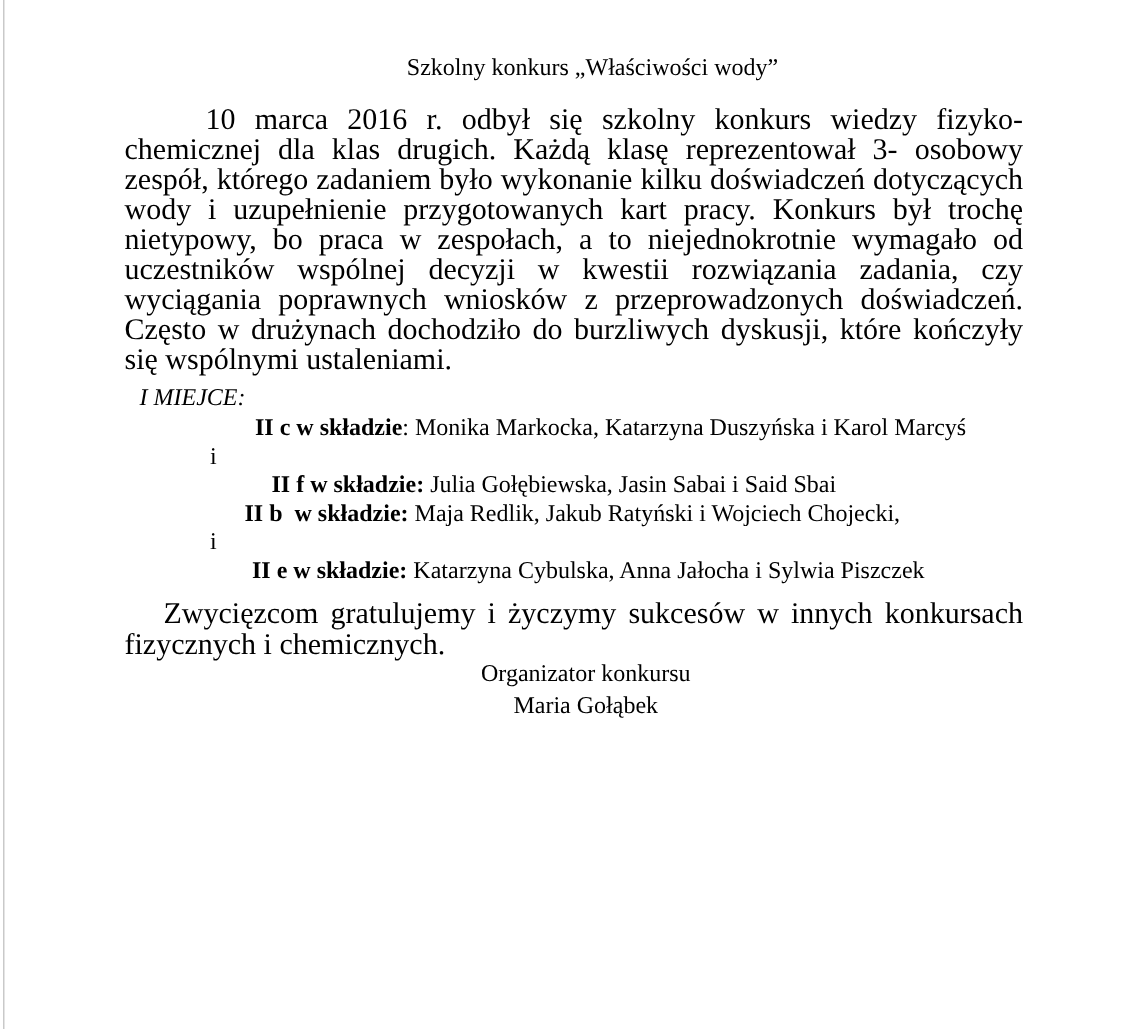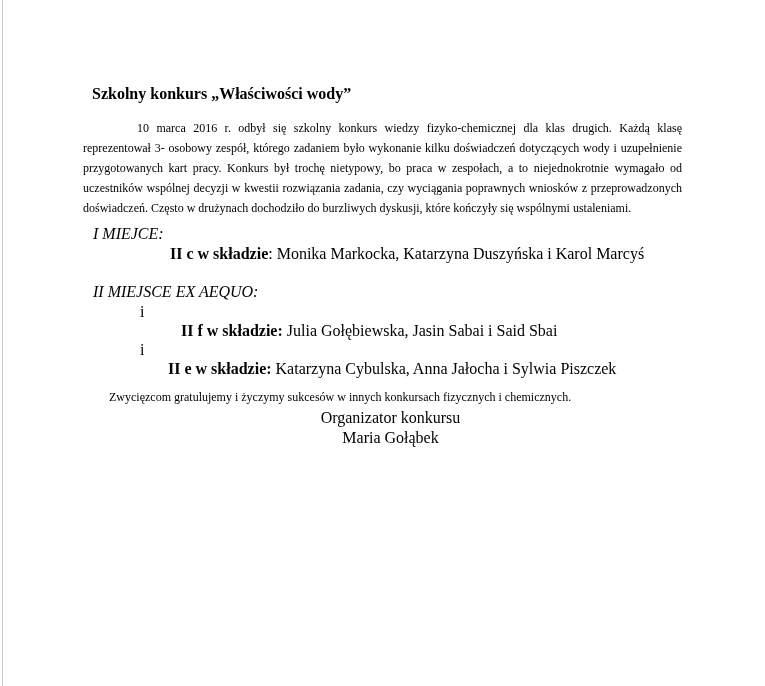--- a/index.html
+++ b/index.html
@@ -19,28 +19,29 @@
     width: 1px;
     background: #c9c9c9;
   }
   .content {
     position: absolute;
     left: 83px;
     top: 0;
     width: 615px;
   }
   .title {
-    margin: 84px 0 0 9px;
+    margin: 36px 0 0 9px;
     font-size: 16px;
-    font-weight: bold;
+    font-weight: normal;
     line-height: 20px;
+    text-align: center;
   }
   .par {
     margin: 14px 16px 0 0;
-    font-size: 12px;
+    font-size: 20px;
     line-height: 20px;
     text-align: justify;
     text-indent: 54px;
   }
   .par.committee { margin-top: 0; }
   .heading {
     margin: 6px 0 0 10px;
     font-size: 16px;
     font-weight: normal;
     font-style: italic;
@@ -84,26 +85,26 @@
 
   <p class="par">10 marca 2016 r. odbył się szkolny konkurs wiedzy fizyko-chemicznej dla klas drugich. Każdą klasę reprezentował 3- osobowy zespół, którego zadaniem było wykonanie kilku doświadczeń dotyczących wody i uzupełnienie przygotowanych kart pracy. Konkurs był trochę nietypowy, bo praca w zespołach, a to niejednokrotnie wymagało od uczestników wspólnej decyzji w kwestii rozwiązania zadania, czy wyciągania poprawnych wniosków z przeprowadzonych doświadczeń. Często w drużynach dochodziło do burzliwych dyskusji, które kończyły się wspólnymi ustaleniami.</p>
 
 
   <section>
     <p class="heading">I MIEJCE:</p>
     <p class="entry ind-87"><span class="team">II c w składzie</span><span class="members">: Monika Markocka, Katarzyna Duszyńska i Karol Marcyś</span></p>
   </section>
 
   <section>
-    <p class="heading gap">II MIEJSCE EX AEQUO:</p>
     <p class="entry ind-57">i</p>
     <p class="entry ind-98"><span class="team">II f w składzie:</span><span class="members"> Julia Gołębiewska, Jasin Sabai i Said Sbai</span></p>
   </section>
 
   <section>
+    <p class="entry ind-80"><span class="team">II b  w składzie:</span><span class="members"> Maja Redlik, Jakub Ratyński i Wojciech Chojecki,</span></p>
     <p class="entry ind-57">i</p>
     <p class="entry ind-85"><span class="team">II e w składzie:</span><span class="members"> Katarzyna Cybulska, Anna Jałocha i Sylwia Piszczek</span></p>
   </section>
 
   <p class="par closing">Zwycięzcom gratulujemy i życzymy sukcesów w innych konkursach fizycznych i chemicznych.</p>
 
   <p class="signature">Organizator konkursu</p>
   <p class="signature">Maria Gołąbek</p>
 
 </div>

